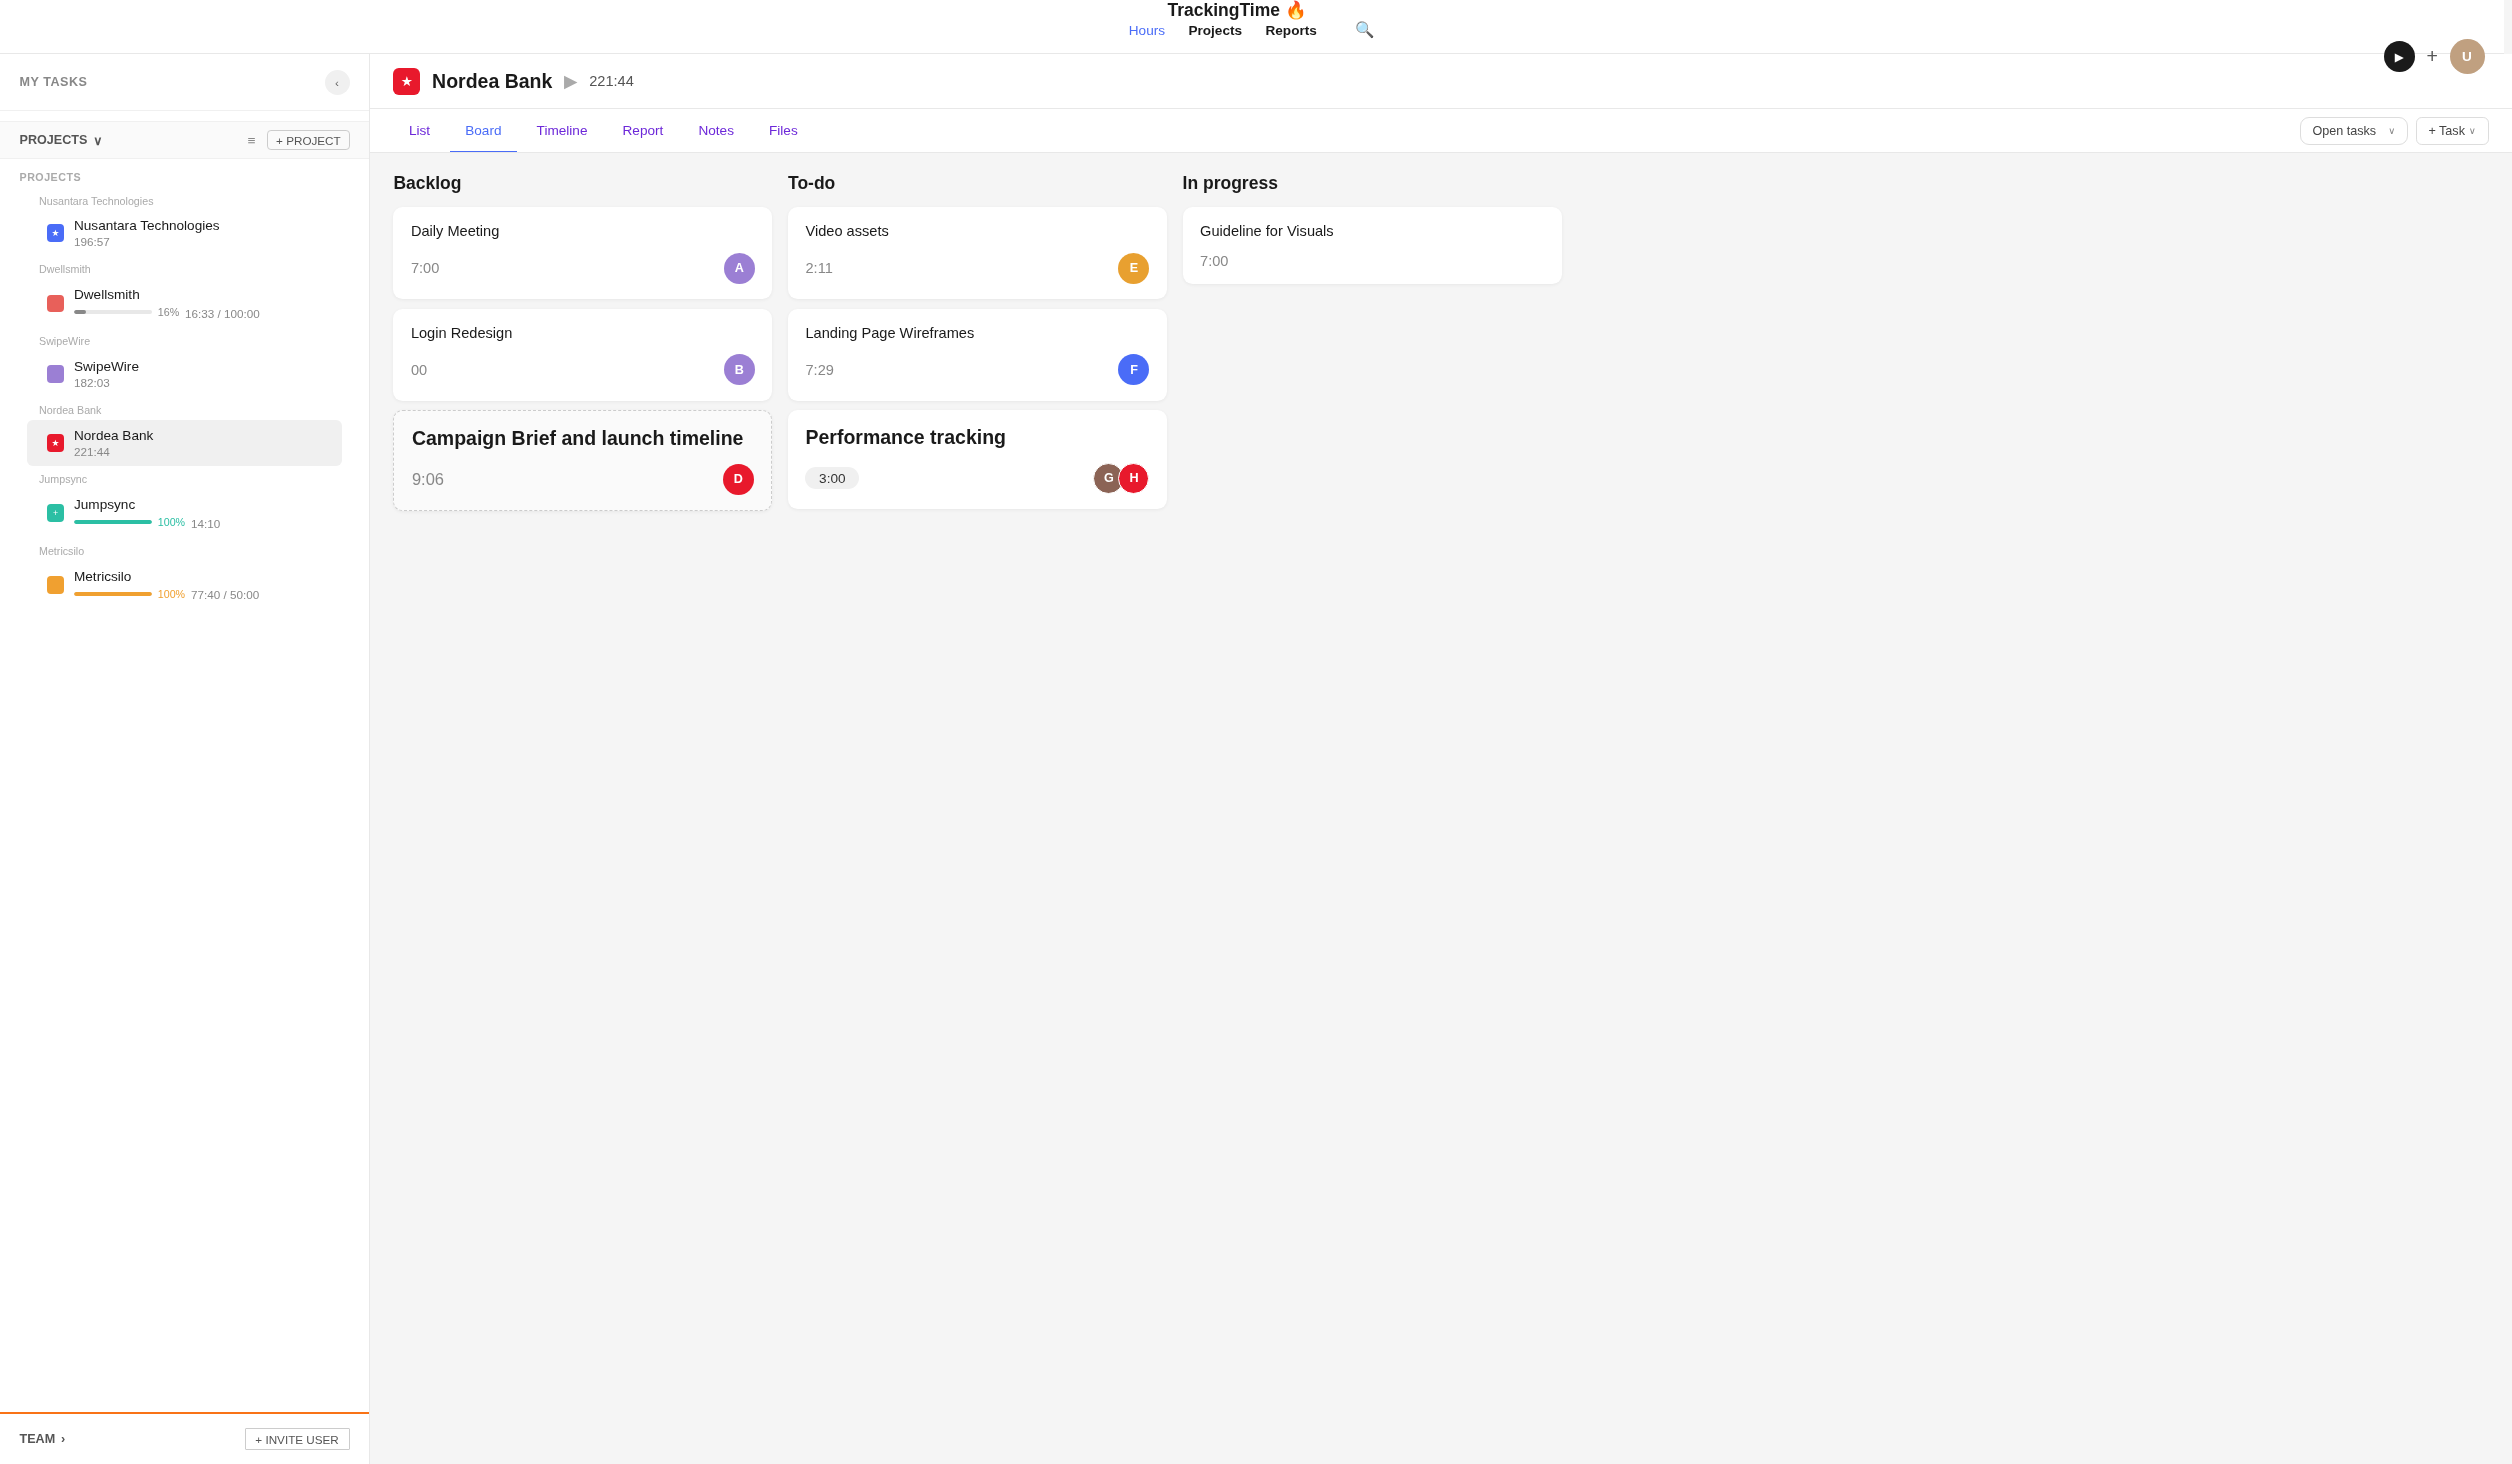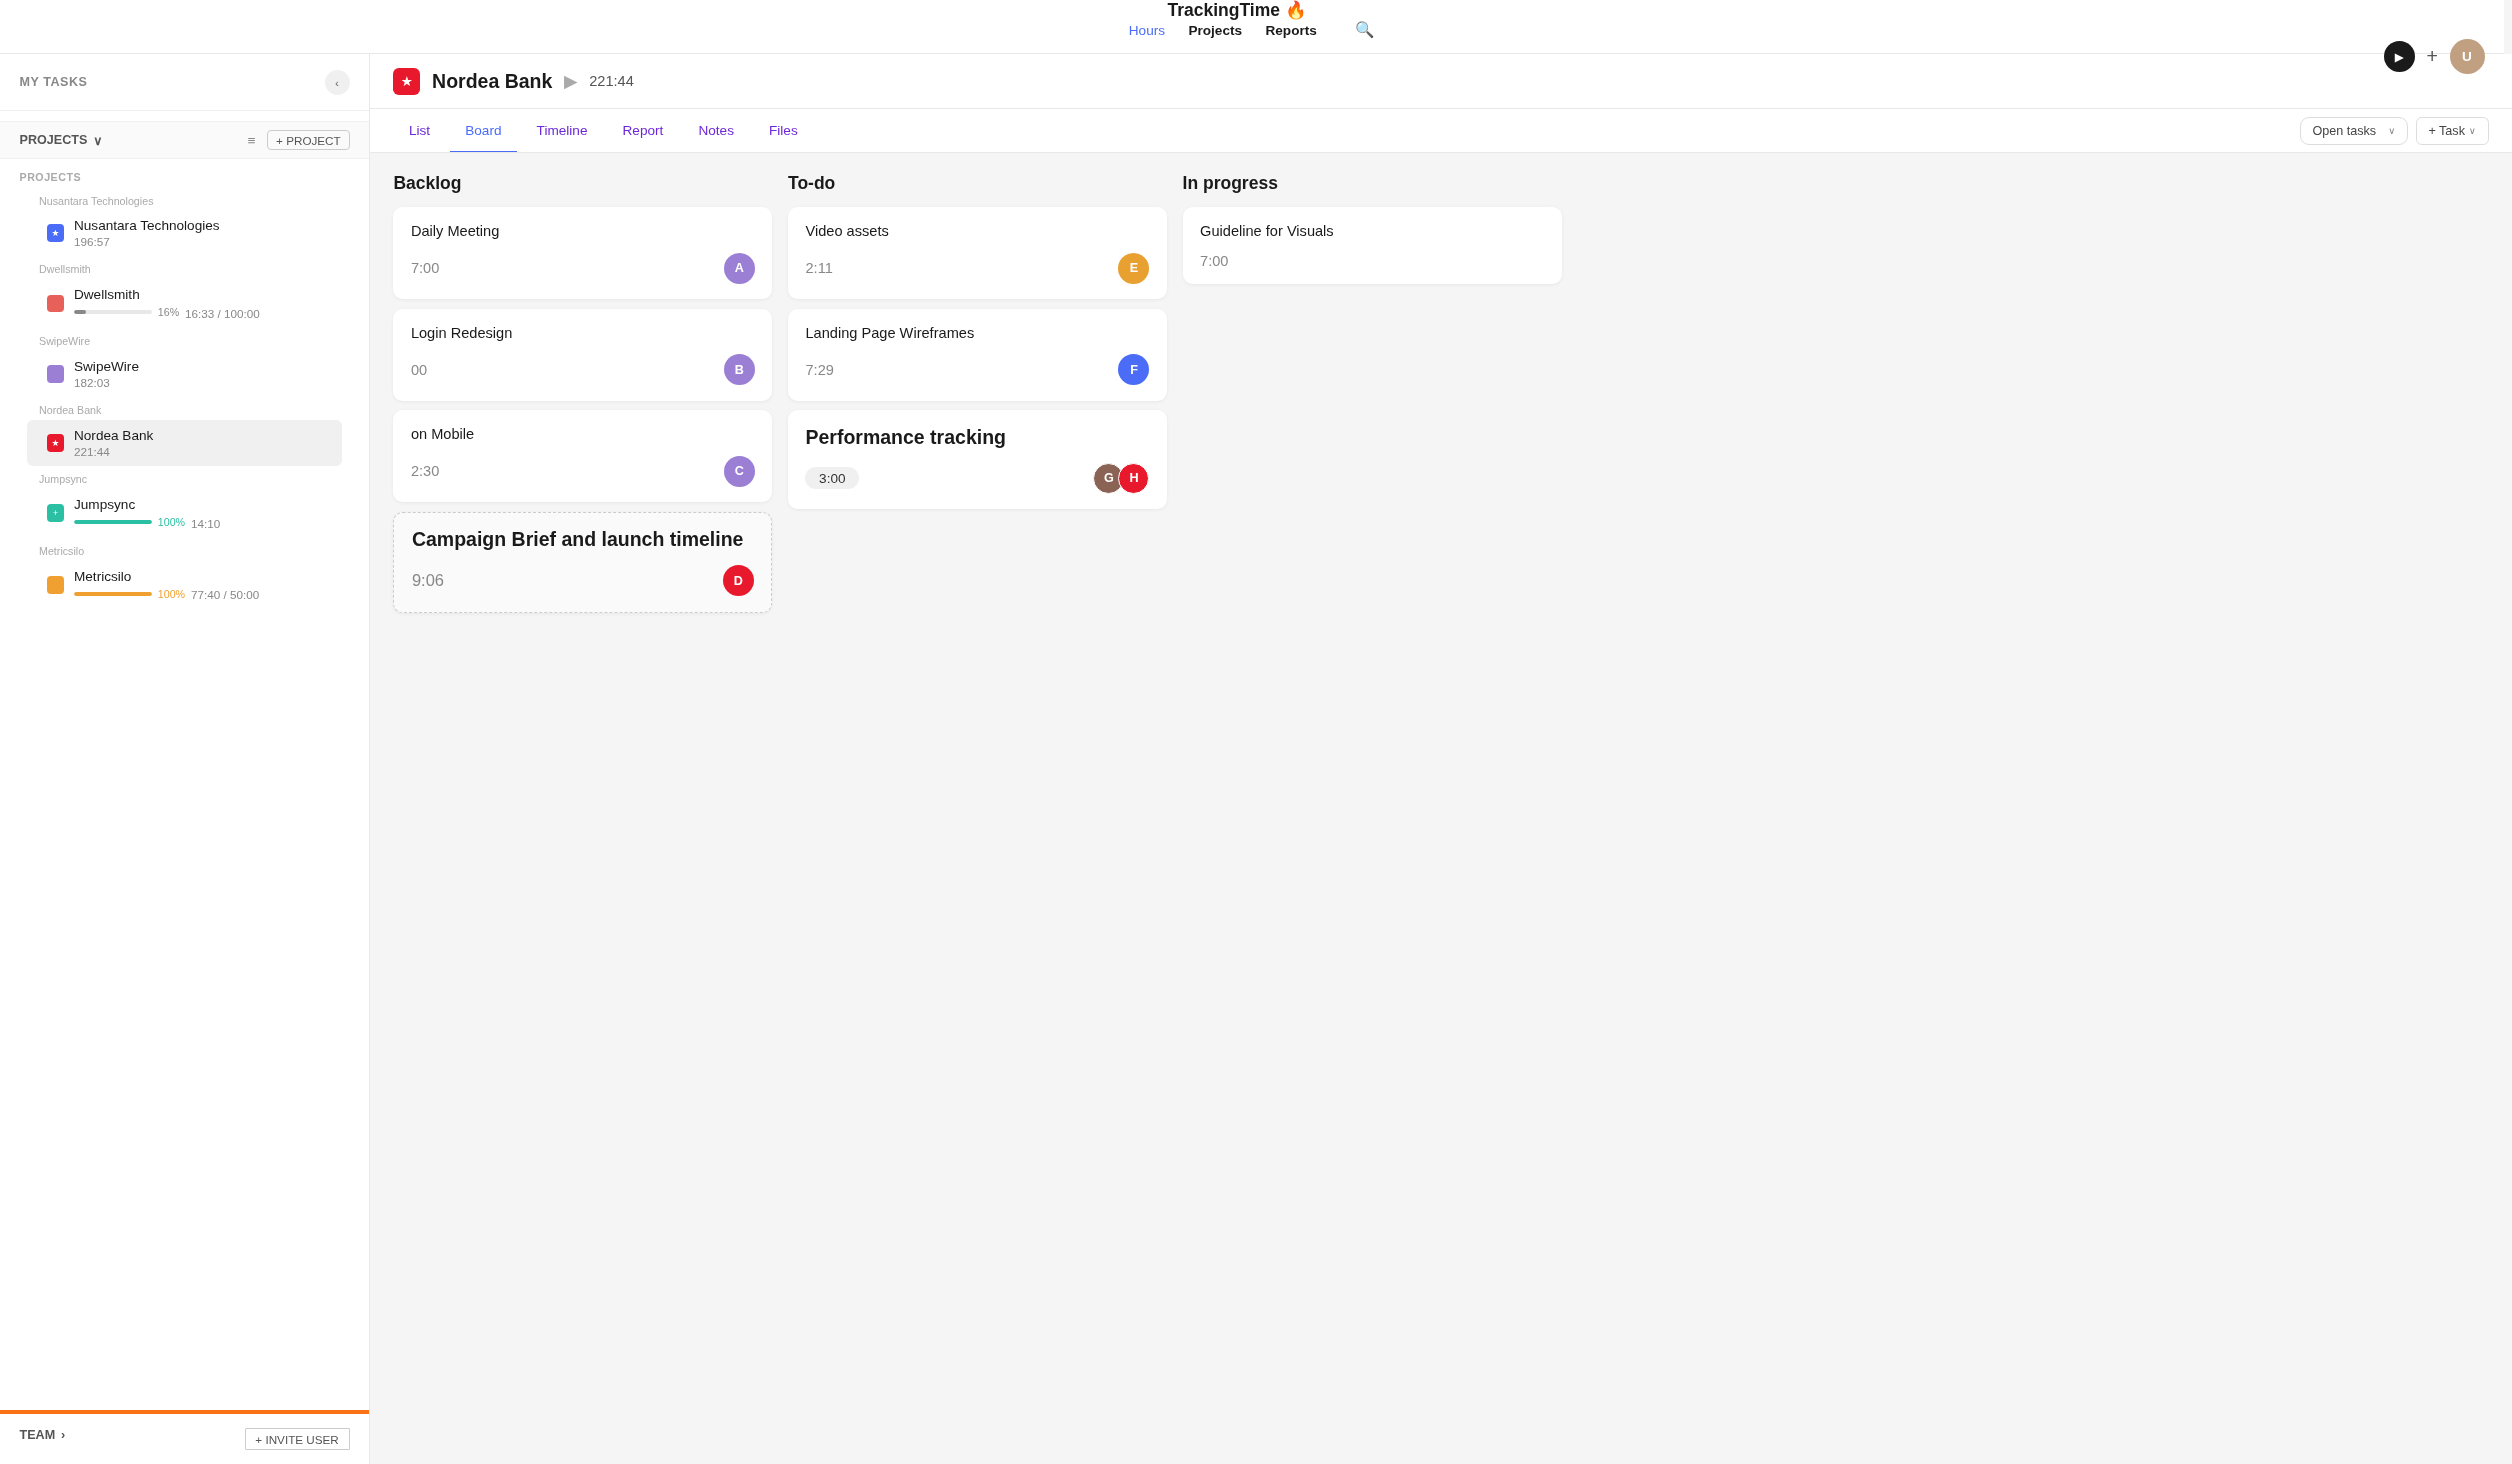--- a/index.html
+++ b/index.html
@@ -65,22 +65,22 @@
     .project-info { flex: 1; }
     .project-name { font-size: 13.6px; color: #1a1a1a; font-weight: 500; }
     .project-time { font-size: 11.7px; color: #888; margin-top: 1.9px; }
     .project-progress { display: flex; align-items: center; gap: 5.8px; margin-top: 2.9px; }
     .progress-bar { height: 3.9px; border-radius: 1.9px; flex: 1; background: #e8e8e8; overflow: hidden; max-width: 78px; }
     .progress-fill { height: 100%; border-radius: 1.9px; }
     .progress-text { font-size: 10.7px; }
 
     
     .team-section {
-      border-top: 4px solid #f97316; padding: 13.6px 19.5px;
-      display: flex; align-items: flex-start; justify-content: space-between; gap: 36px;
+      border-top: 2px solid #f97316; padding: 13.6px 19.5px;
+      display: flex; align-items: center; justify-content: space-between; gap: 36px;
     }
     .team-label { font-size: 12.6px; font-weight: 700; color: #555; display: flex; align-items: center; gap: 5.8px; cursor: pointer; }
     .invite-btn { background: none; border: 1px solid #ccc; border-radius: 1px; cursor: pointer; color: #555; font-size: 11.7px; padding: 3.9px 9.7px; }
 
     
     .main-content { flex: 1; overflow: hidden; display: flex; flex-direction: column; }
 
     
     .project-header {
       background: #fff; border-bottom: 1px solid #e8e8e8;
@@ -341,27 +341,20 @@
         </div>
 
         <div class="task-card">
           <div class="task-name">Login Redesign</div>
           <div class="task-footer">
             <span class="task-time">00</span>
             <div class="task-avatar av-purple">B</div>
           </div>
         </div>
 
-        <div class="task-card">
-          <div class="task-name">on Mobile</div>
-          <div class="task-footer">
-            <span class="task-time">2:30</span>
-            <div class="task-avatar av-purple">C</div>
-          </div>
-        </div>
 
         <div class="task-card dragging" style="border: 1.9px dashed #ccc;">
           <div class="task-name large">Campaign Brief and launch timeline</div>
           <div class="task-footer">
             <span class="task-time large">9:06</span>
             <div class="task-avatar av-red">D</div>
           </div>
         </div>
 
       </div>

